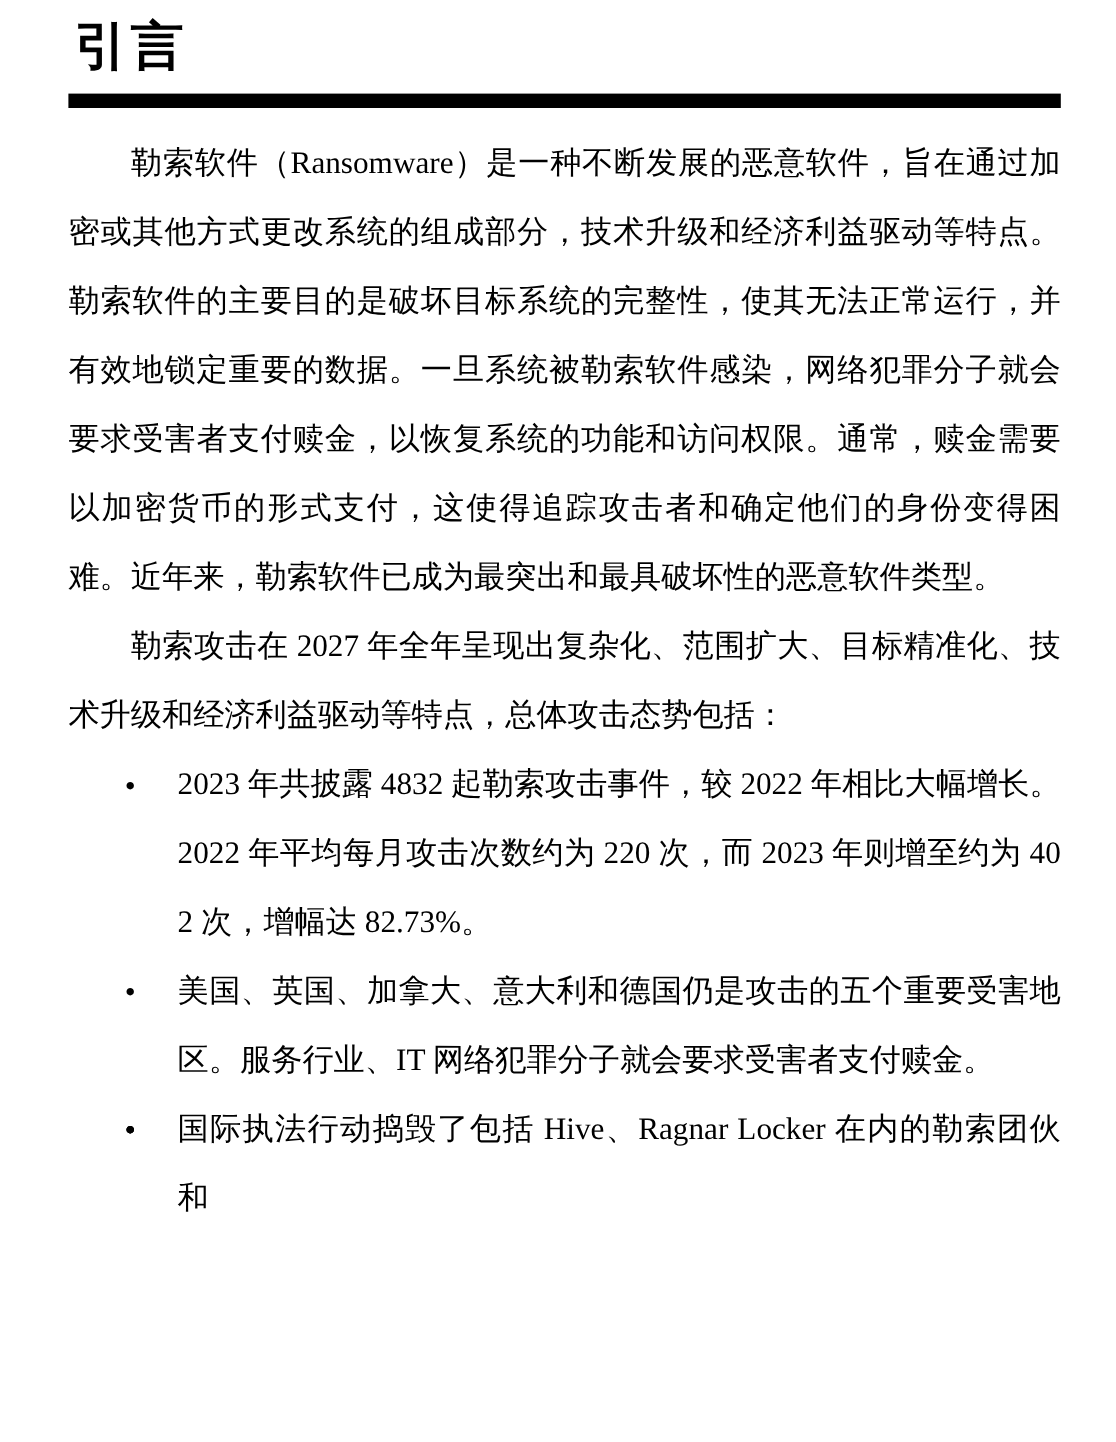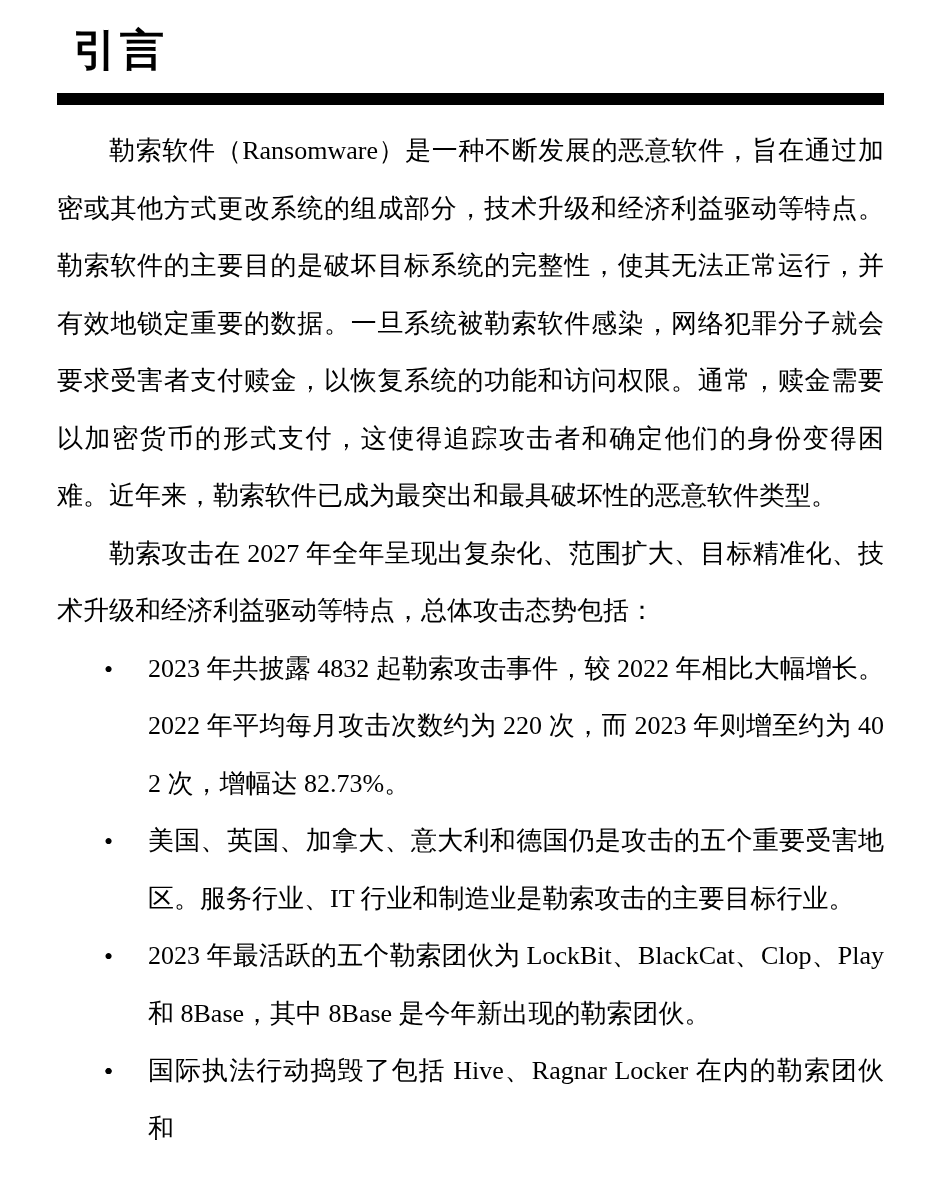--- a/index.html
+++ b/index.html
@@ -15,22 +15,22 @@
     font-family: "Liberation Serif", "DejaVu Serif", serif;
   }
   .page {
     box-sizing: border-box;
     width: 930px;
     height: 1202px;
     padding: 6px 46px 0 57px;
     background: #ffffff;
   }
   .doc-title {
-    margin: 16px;
-    font-family: Liberation Sans, sans-serif;
+    margin: 5px;
+    font-family: Liberation Serif, serif;
     font-weight: 900;
     font-size: 44px;
     line-height: 1.25;
     letter-spacing: 3px;
     color: #000000;
   }
   .title-rule {
     height: 12px;
     background: #000000;
     margin-top: 12px;
@@ -80,26 +80,25 @@
 
     <ul class="points">
 
       <li class="point">
         <span class="bullet-marker">•</span>
         <span>2023 年共披露 4832 起勒索攻击事件，较 2022 年相比大幅增长。2022 年平均每月攻击次数约为 220 次，而 2023 年则增至约为 402 次，增幅达 82.73%。</span>
       </li>
 
       <li class="point">
         <span class="bullet-marker">•</span>
-        <span>美国、英国、加拿大、意大利和德国仍是攻击的五个重要受害地区。服务行业、IT 行业和制造业是勒索攻击的主要目标行业。</span>
+        <span>美国、英国、加拿大、意大利和德国仍是攻击的五个重要受害地区。服务行业、IT 网络犯罪分子就会要求受害者支付赎金。</span>
       </li>
 
       <li class="point">
         <span class="bullet-marker">•</span>
-        <span>2023 年最活跃的五个勒索团伙为 LockBit、BlackCat、Clop、Play 和 8Base，其中 8Base 是今年新出现的勒索团伙。</span>
       </li>
 
       <li class="point">
         <span class="bullet-marker">•</span>
       </li>
 
       <li class="point">
         <span class="bullet-marker">•</span>
         <span>国际执法行动捣毁了包括 Hive、Ragnar Locker 在内的勒索团伙和</span>
       </li>

